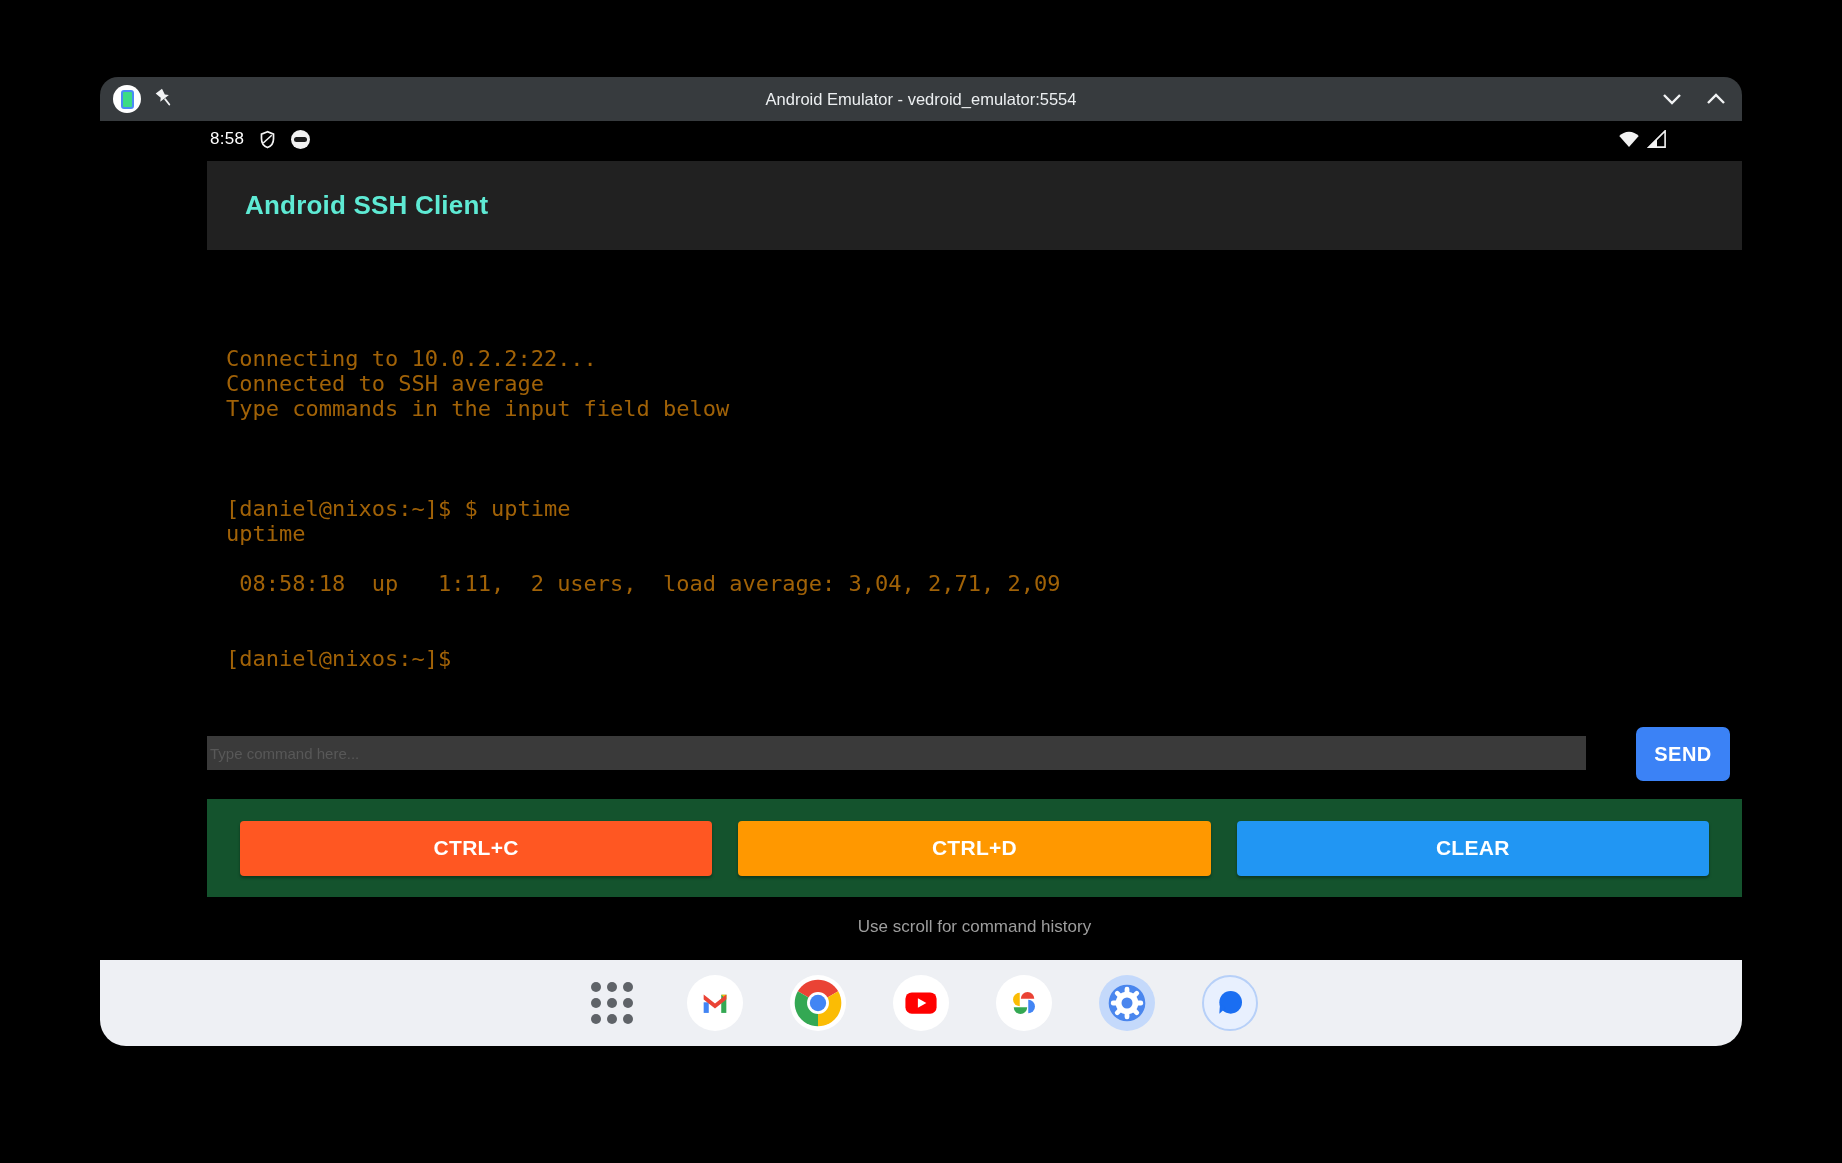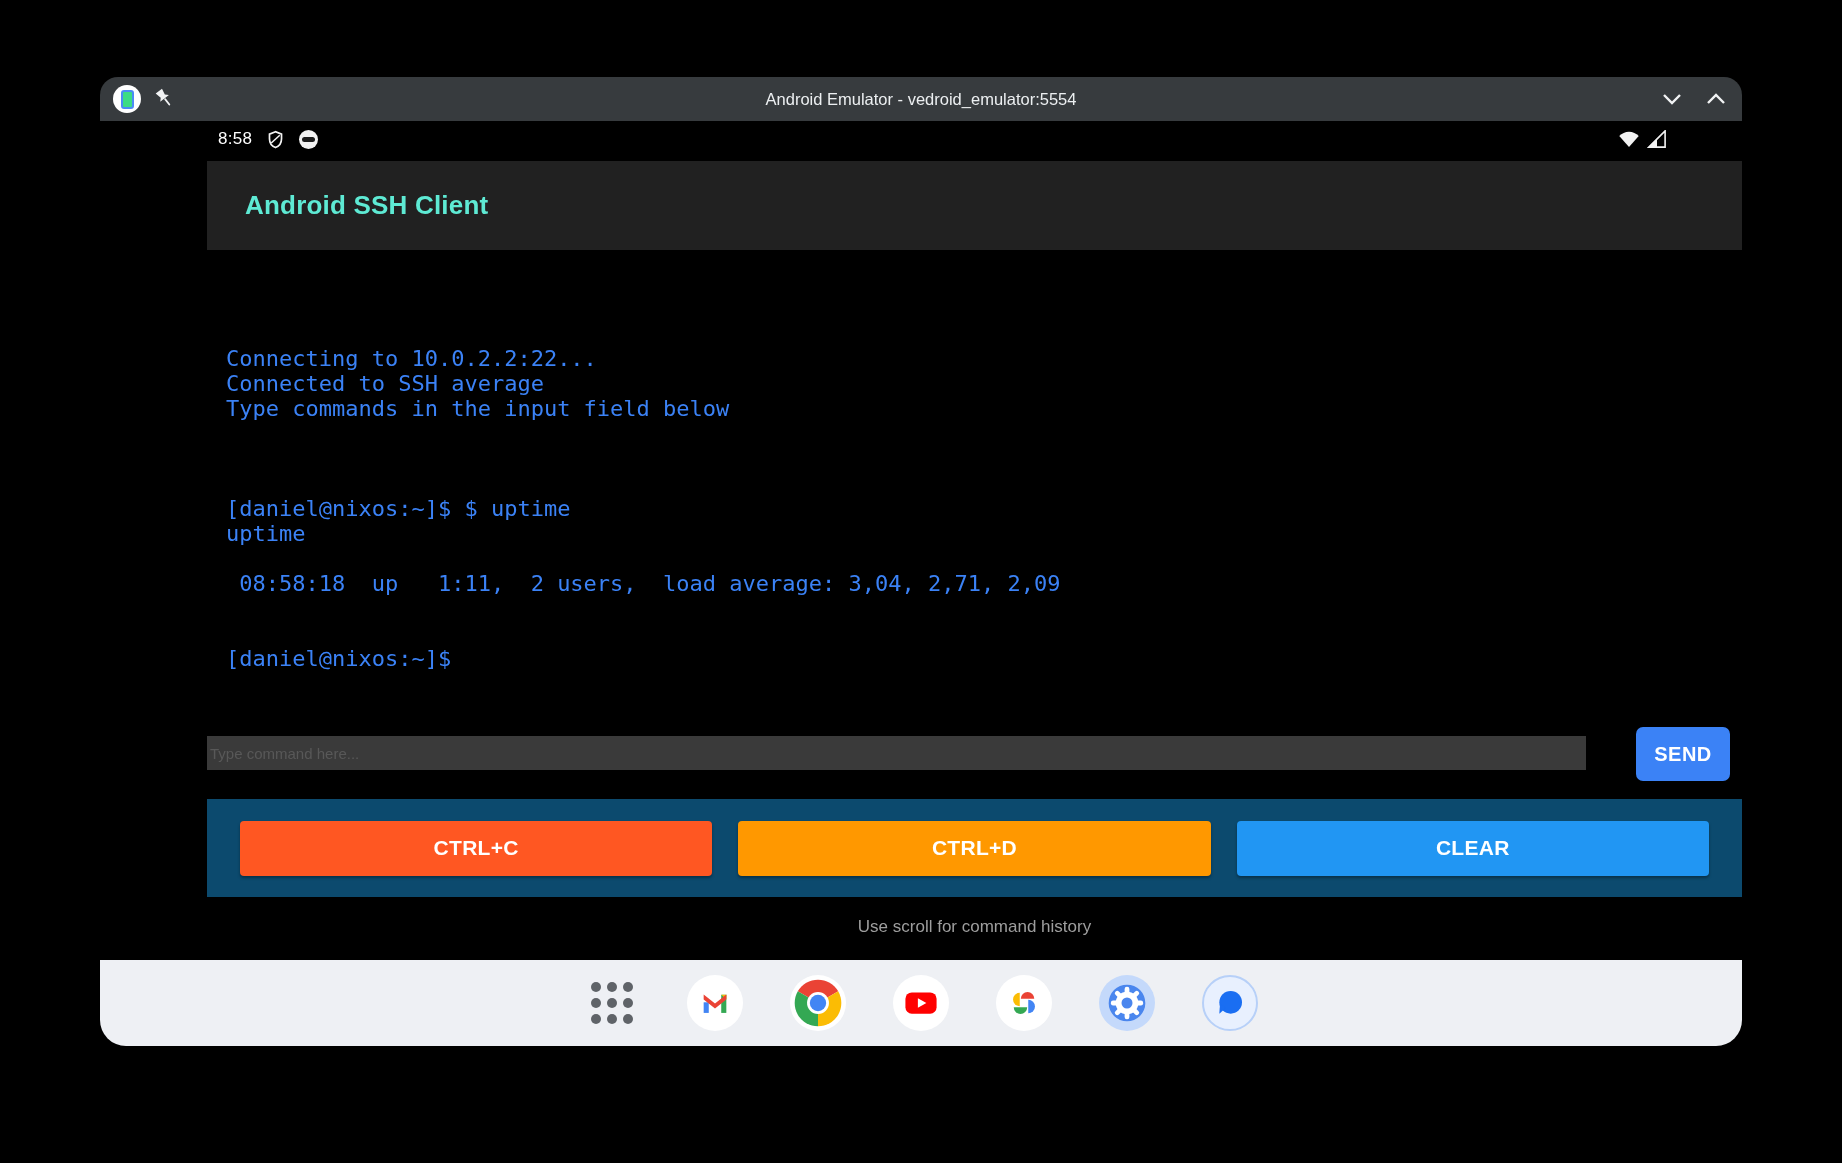--- a/index.html
+++ b/index.html
@@ -15,50 +15,50 @@
   .tb-title{position:absolute;left:0;right:0;top:0;height:44px;line-height:44px;text-align:center;
             color:#eceff1;font-size:16.5px;}
   .app-badge{position:absolute;left:13px;top:8px;width:28px;height:28px;background:#fff;border-radius:50%;
              display:flex;align-items:center;justify-content:center;}
   .phone-glyph{width:13px;height:19px;border:2.5px solid #4b8bf5;border-radius:3px;background:#3ddc84;box-sizing:border-box;}
   .pin{position:absolute;left:53px;top:10px;width:24px;height:24px;cursor:pointer;}
   .tb-controls{position:absolute;right:16px;top:0;height:44px;display:flex;align-items:center;gap:24px;}
   .tb-controls svg{cursor:pointer;display:block;}
 
   
-  .statusbar{position:absolute;top:44px;left:8px;right:0;height:36px;display:flex;align-items:center;
+  .statusbar{position:absolute;top:44px;left:0;right:0;height:36px;display:flex;align-items:center;
              padding:0 75px 0 110px;box-sizing:border-box;color:#fff;}
   .sb-time{font-size:17px;letter-spacing:.3px;}
   .sb-icon{margin-left:15px;display:flex;align-items:center;}
   .sb-spacer{flex:1;}
   .sb-right{display:flex;align-items:center;gap:7px;}
   .sb-disc{width:19px;height:19px;border-radius:50%;background:#f2f2f2;position:relative;}
   .sb-disc::after{content:"";position:absolute;left:3px;top:7px;width:13px;height:5px;border-radius:2.5px;background:#1d1d1d;}
 
   
   .app{position:absolute;left:107px;top:84px;right:0;bottom:86px;background:#000;}
   .appbar{position:absolute;top:0;left:0;right:0;height:89px;background:#212121;display:flex;align-items:center;
           padding-left:38px;box-sizing:border-box;}
   .appbar-title{color:#5eead4;font-size:26px;font-weight:bold;letter-spacing:.2px;}
 
   .term-header{position:absolute;top:108px;left:13px;right:9px;height:55px;background:#333;
                display:flex;align-items:center;justify-content:center;}
   .term-header-title{color:#fff;font-size:24px;font-weight:bold;}
 
   .term-out{position:absolute;top:185px;left:19px;right:10px;}
   .term-line{height:25px;line-height:25px;white-space:pre;font-family:"DejaVu Sans Mono",monospace;
-             font-size:22px;color:#3b82f6;}
+             font-size:22px;color:#a16207;}
 
   .cmd-input{position:absolute;top:575px;left:0;width:1379px;height:34px;background:#3a3a3a;border:none;outline:none;
              color:#ddd;font-size:15px;padding:0 6px 0 3px;box-sizing:border-box;font-family:"Liberation Sans",sans-serif;}
   .cmd-input::placeholder{color:#585858;}
   .send-btn{position:absolute;top:566px;right:12px;width:94px;height:54px;background:#3b82f6;border:none;border-radius:7px;
             color:#fff;font-weight:bold;font-size:20px;letter-spacing:.5px;cursor:pointer;font-family:inherit;}
 
-  .btn-row{position:absolute;top:638px;left:0;right:0;height:98px;background:#0c4a6e;display:flex;align-items:center;
+  .btn-row{position:absolute;top:638px;left:0;right:0;height:98px;background:#14532d;display:flex;align-items:center;
            gap:26px;padding:0 33px;box-sizing:border-box;}
   .action-btn{flex:1;height:55px;border:none;border-radius:4px;color:#fff;font-weight:bold;font-size:21px;
               letter-spacing:.3px;box-shadow:0 2px 3px rgba(0,0,0,.35);cursor:pointer;font-family:inherit;}
   .btn-ctrlc{background:#ff5722;}
   .btn-ctrld{background:#ff9800;}
   .btn-clear{background:#2196f3;}
 
   .hint{position:absolute;top:756px;left:0;right:0;text-align:center;color:#9e9e9e;font-size:17px;}
 
   

